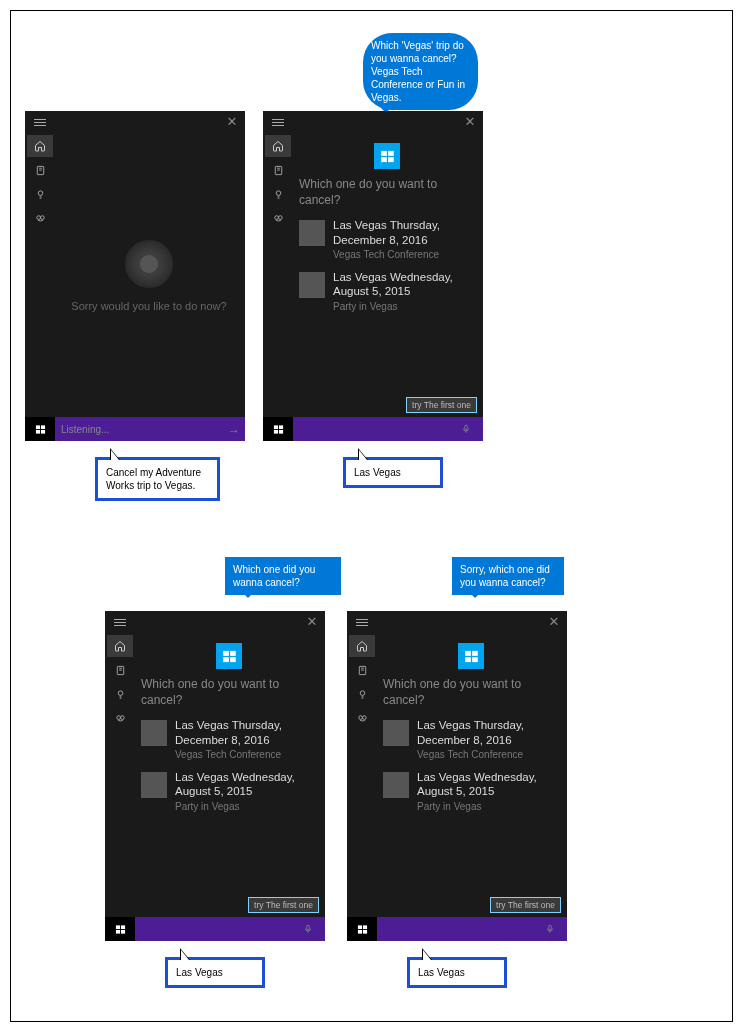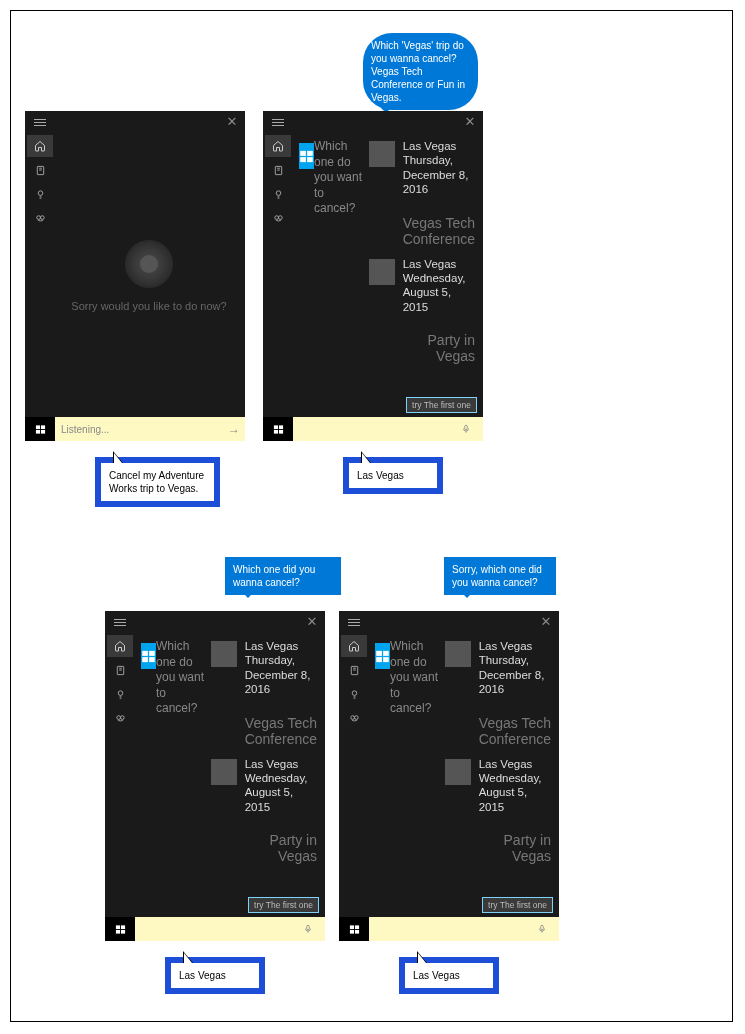--- a/index.html
+++ b/index.html
@@ -81,21 +81,21 @@
     font-size: 11px;
   }
   .sidebar .nav.active {
     background: #3a3a3a;
   }
   .content {
     flex: 1;
     position: relative;
     padding: 6px 8px 4px 6px;
     display: flex;
-    flex-direction: row;
+    flex-direction: column;
     min-height: 0;
   }
   
   .idle-center {
     flex: 1;
     display: flex;
     flex-direction: column;
     align-items: center;
     justify-content: center;
     gap: 12px;
@@ -154,38 +154,37 @@
     display: flex;
     flex-direction: column;
   }
   .trip-title {
     color: #ddd;
     font-size: 11.5px;
     line-height: 1.25;
   }
   .trip-sub {
     color: #777;
-    font-size: 14px;
-    margin-top: 18px;
-    text-align: right;
+    font-size: 10px;
+    margin-top: 2px;
   }
   .hint-chip {
     position: absolute;
     right: 6px;
     bottom: 4px;
     background: #3a3a3a;
     color: #bbb;
     font-size: 8.5px;
     padding: 2px 5px;
     border: 1px solid #7dd3fc;
   }
   
   .searchbar {
     height: 24px;
-    background: #fef9c3;
+    background: #4c1d95;
     display: flex;
     align-items: center;
     position: relative;
   }
   .start-btn {
     width: 30px;
     height: 24px;
     background: #000;
     display: flex;
     align-items: center;
@@ -219,21 +218,21 @@
     position: absolute;
     left: 18px;
     bottom: -8px;
     border: 5px solid transparent;
     border-top-color: #0078d7;
   }
   
   .callout {
     position: absolute;
     background: #fff;
-    border: 6px solid #1d4ed8;
+    border: 3px solid #1d4ed8;
     font-size: 10px;
     padding: 6px 8px;
     line-height: 1.3;
     min-width: 100px;
   }
   .callout::before {
     content: "";
     position: absolute;
     top: -12px;
     left: 12px;
@@ -501,21 +500,21 @@
               <path d="M6 11a6 6 0 0 0 12 0M12 17v4"></path>
             </svg>
           </div>
       </div>
     </div>
     <div class="callout" style="left:60px; top:346px;">
       <span>Las Vegas</span>
     </div>
   </div>
 
-  <div class="pane-wrap" style="left:328px; top:600px;">
+  <div class="pane-wrap" style="left:336px; top:600px;">
     <div class="blue-tip" style="left:105px; top:-54px; width:112px;">
       <span>Sorry, which one did you wanna cancel?</span>
     </div>
     <div class="pane">
       <div class="topbar">
         <div class="hamburger">
             <span></span>
             <span></span>
             <span></span>
           </div>

